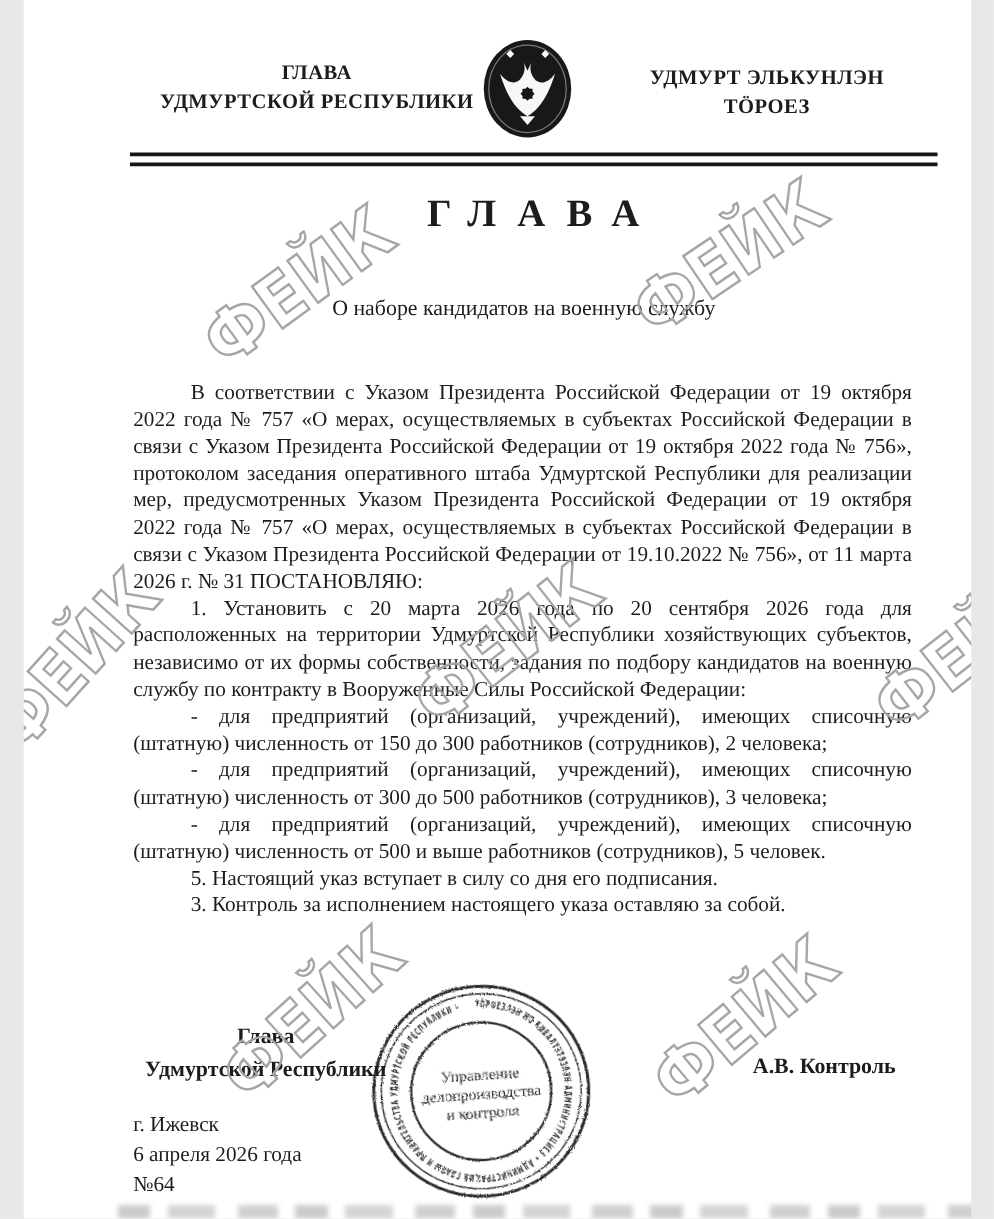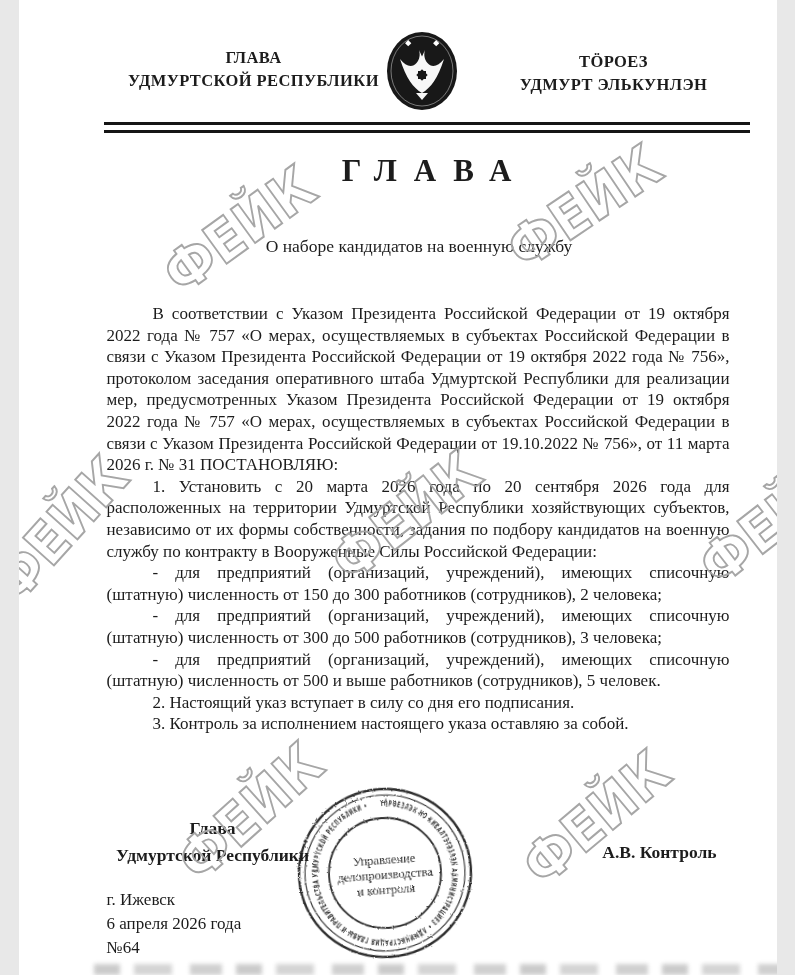--- a/index.html
+++ b/index.html
@@ -100,36 +100,36 @@
              C 38.5 25 39.5 29.5 42.5 33 C 46.5 38 53 37 59 29
              C 53 48.5 45.5 58 37 63 Z" fill="#f7f7f7"></path>
     <path d="M31 63 L37 70 L43 63 Z" fill="#f7f7f7"></path>
     <rect x="33" y="41" width="8" height="8" fill="#161616"></rect>
     <rect x="33" y="41" width="8" height="8" fill="#161616" transform="rotate(45 37 45)"></rect>
     <rect x="21" y="11" width="4.4" height="4.4" fill="#ffffff" transform="rotate(45 23.2 13.2)"></rect>
     <rect x="49" y="11" width="4.4" height="4.4" fill="#ffffff" transform="rotate(45 51.2 13.2)"></rect>
   </svg>
 
   <div class="hdr-right">
+    <div>УДМУРТ ЭЛЬКУНЛЭН</div>
     <div>ТӦРОЕЗ</div>
-    <div>УДМУРТ ЭЛЬКУНЛЭН</div>
   </div>
 
   <div class="rule"></div>
 
   <h1 class="title">ГЛАВА</h1>
   <div class="subtitle">О наборе кандидатов на военную службу</div>
 
   <div class="body">
     <p>В соответствии с Указом Президента Российской Федерации от 19 октября 2022 года № 757 «О мерах, осуществляемых в субъектах Российской Федерации в связи с Указом Президента Российской Федерации от 19 октября 2022 года № 756», протоколом заседания оперативного штаба Удмуртской Республики для реализации мер, предусмотренных Указом Президента Российской Федерации от 19 октября 2022 года № 757 «О мерах, осуществляемых в субъектах Российской Федерации в связи с Указом Президента Российской Федерации от 19.10.2022 № 756», от 11 марта 2026 г. № 31 ПОСТАНОВЛЯЮ:</p>
     <p>1. Установить с 20 марта 2026 года по 20 сентября 2026 года для расположенных на территории Удмуртской Республики хозяйствующих субъектов, независимо от их формы собственности, задания по подбору кандидатов на военную службу по контракту в Вооруженные Силы Российской Федерации:</p>
     <p>- для предприятий (организаций, учреждений), имеющих списочную (штатную) численность от 150 до 300 работников (сотрудников), 2 человека;</p>
     <p>- для предприятий (организаций, учреждений), имеющих списочную (штатную) численность от 300 до 500 работников (сотрудников), 3 человека;</p>
     <p>- для предприятий (организаций, учреждений), имеющих списочную (штатную) численность от 500 и выше работников (сотрудников), 5 человек.</p>
-    <p>2. Настоящий указ вступает в силу со дня его подписания.</p>
+    <p>5. Настоящий указ вступает в силу со дня его подписания.</p>
     <p>3. Контроль за исполнением настоящего указа оставляю за собой.</p>
   </div>
 
   <div class="sig-left">
     <div>Глава</div>
     <div>Удмуртской Республики</div>
   </div>
   <div class="sig-right">А.В. Контроль</div>
 
   <div class="issue">

